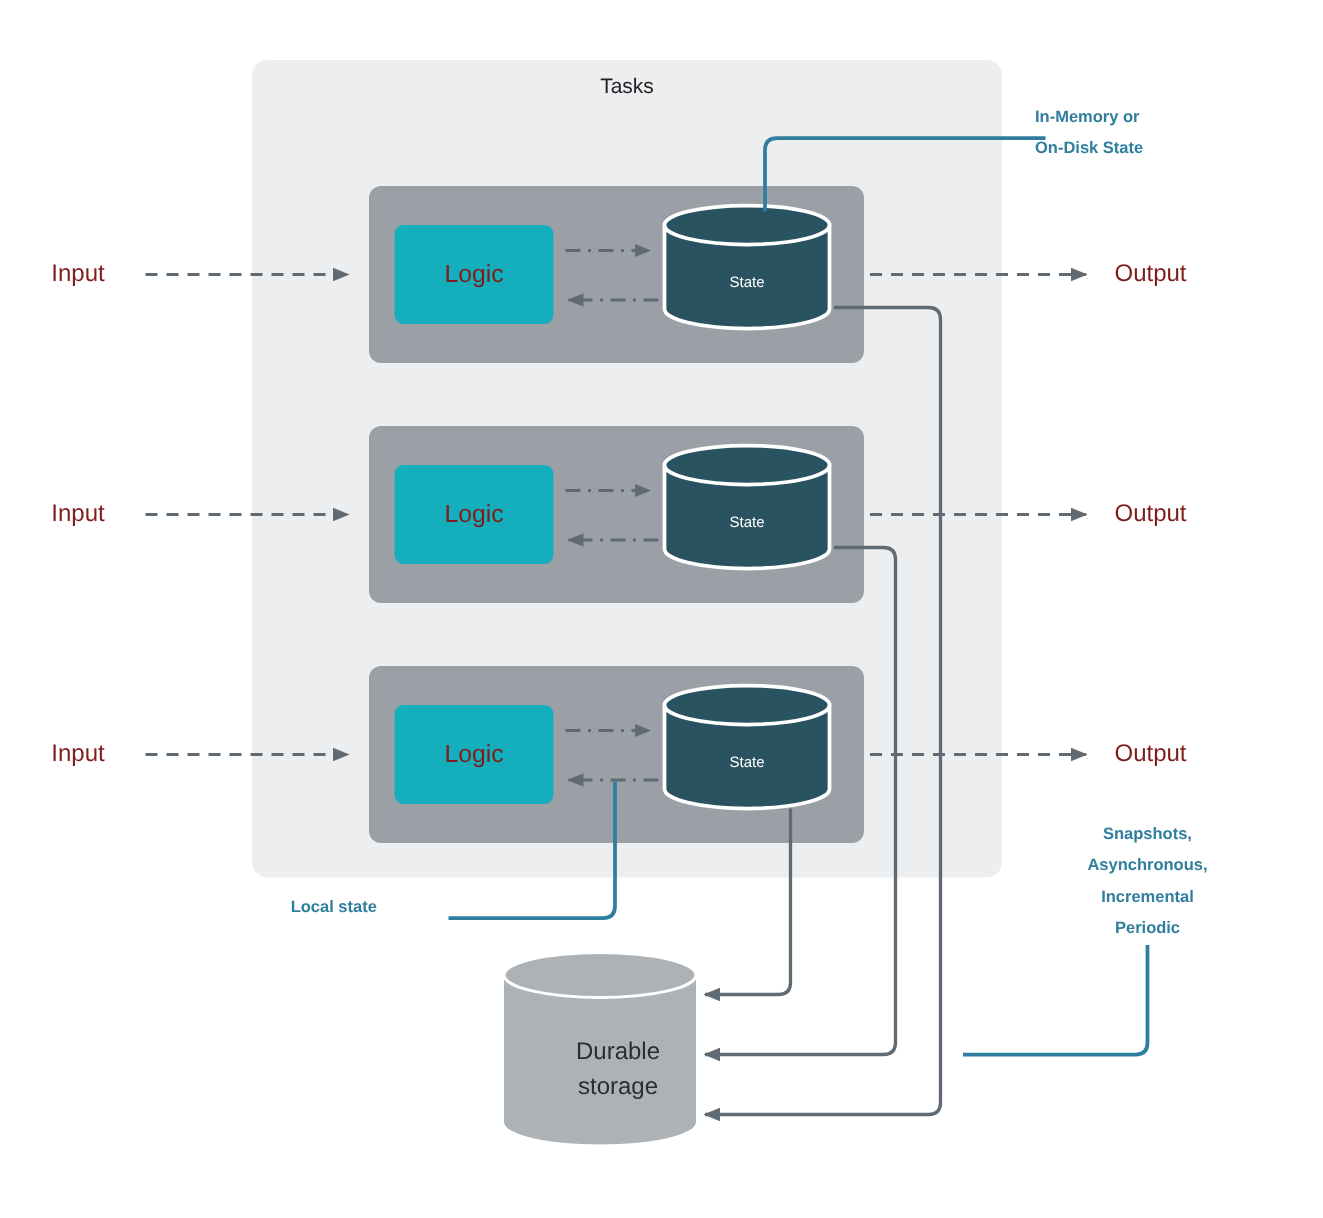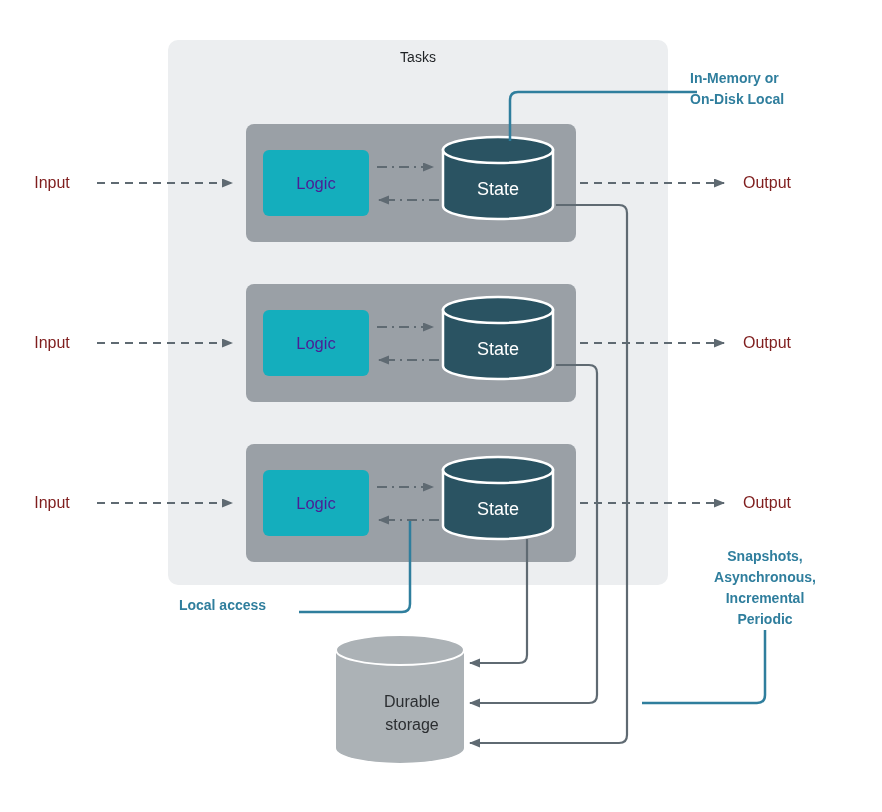--- a/index.html
+++ b/index.html
@@ -36,31 +36,31 @@
     background: #9aa0a6;
     border-radius: 8px;
   }
   .logic-box {
     position: absolute;
     left: 263px;
     width: 106px; height: 66px;
     background: #14aebd;
     border-radius: 6px;
     display: flex; align-items: center; justify-content: center;
-    color: #4c1d95;
+    color: #7f1d1d;
     font-size: 16.5px;
   }
   .state-label {
     position: absolute;
     left: 443px;
     width: 110px;
     text-align: center;
     transform: translateY(-50%);
     color: #ffffff;
-    font-size: 18px;
+    font-size: 10px;
   }
   .io-label {
     position: absolute;
     width: 70px;
     text-align: center;
     transform: translateY(-50%);
     font-size: 16px;
     color: #7f1d1d;
   }
   .io-label.input  { left: 17px; }
@@ -68,21 +68,21 @@
 
   svg.overlay {
     position: absolute;
     left: 0; top: 0;
     pointer-events: none;
   }
 
   .annotation {
     position: absolute;
     font-weight: bold;
-    font-size: 14px;
+    font-size: 11px;
     line-height: 21px;
     color: #2f7e9d;
   }
   .annotation div { white-space: nowrap; }
   .ann-inmemory { left: 690px; top: 68px;  width: 180px; text-align: left; }
   .ann-local    { left: 150px; top: 595px; width: 145px; text-align: center; }
   .ann-snapshot { left: 680px; top: 546px; width: 170px; text-align: center; }
 
   .durable-label {
     position: absolute;
@@ -169,25 +169,25 @@
   <div class="io-label output" style="top:503px">Output</div>
   <div class="state-label" style="top:509px">State</div>
 
   <div class="durable-label">
     <div>Durable</div>
     <div>storage</div>
   </div>
 
   <div class="annotation ann-inmemory">
     <div>In-Memory or</div>
-    <div>On-Disk Local</div>
+    <div>On-Disk State</div>
   </div>
 
   <div class="annotation ann-local">
-    <div>Local access</div>
+    <div>Local state</div>
   </div>
 
   <div class="annotation ann-snapshot">
     <div>Snapshots,</div>
     <div>Asynchronous,</div>
     <div>Incremental</div>
     <div>Periodic</div>
   </div>
 
 </div>

